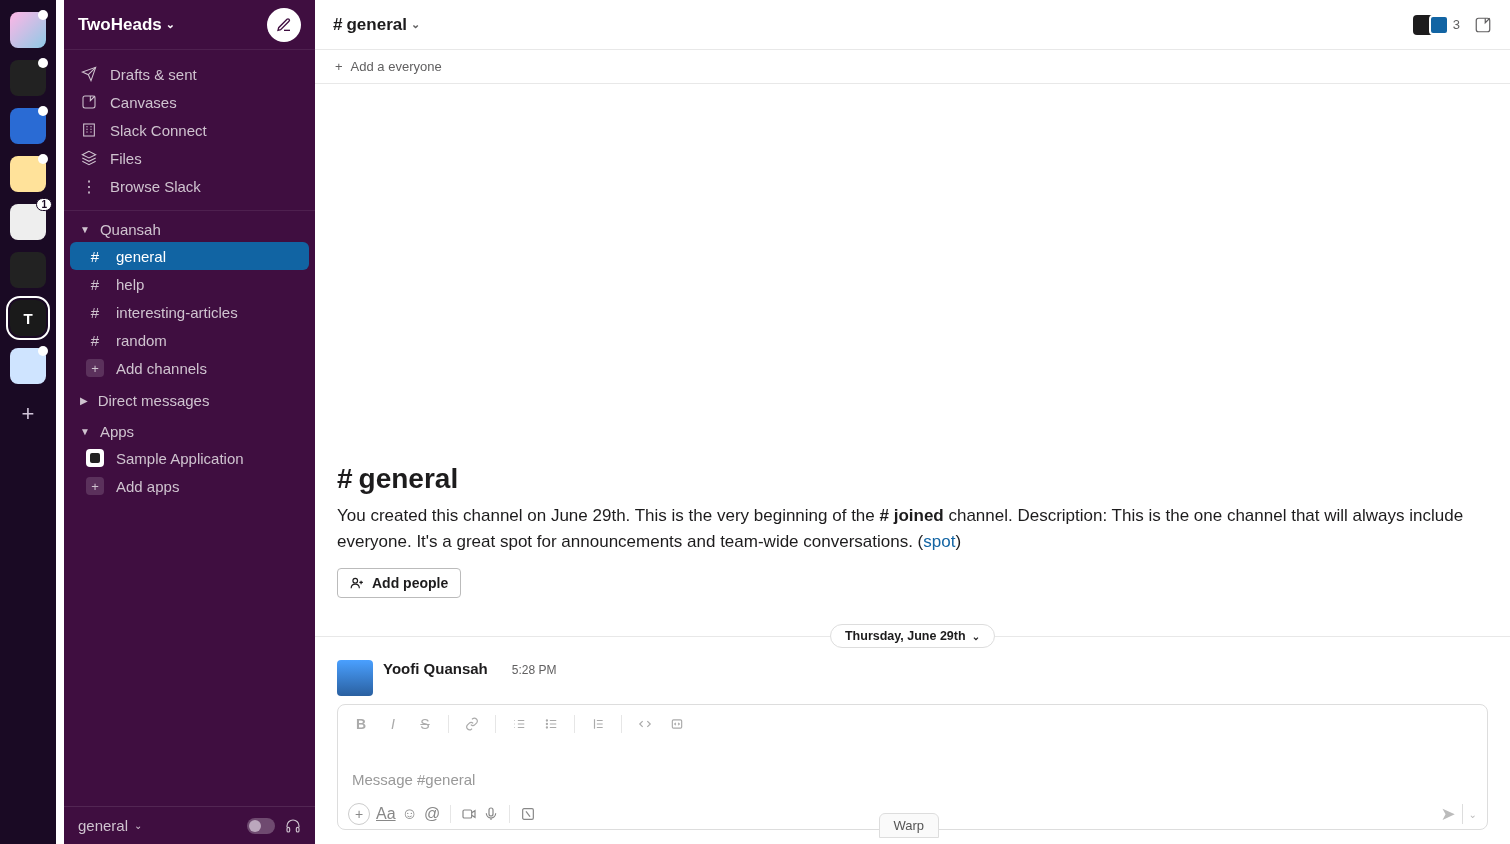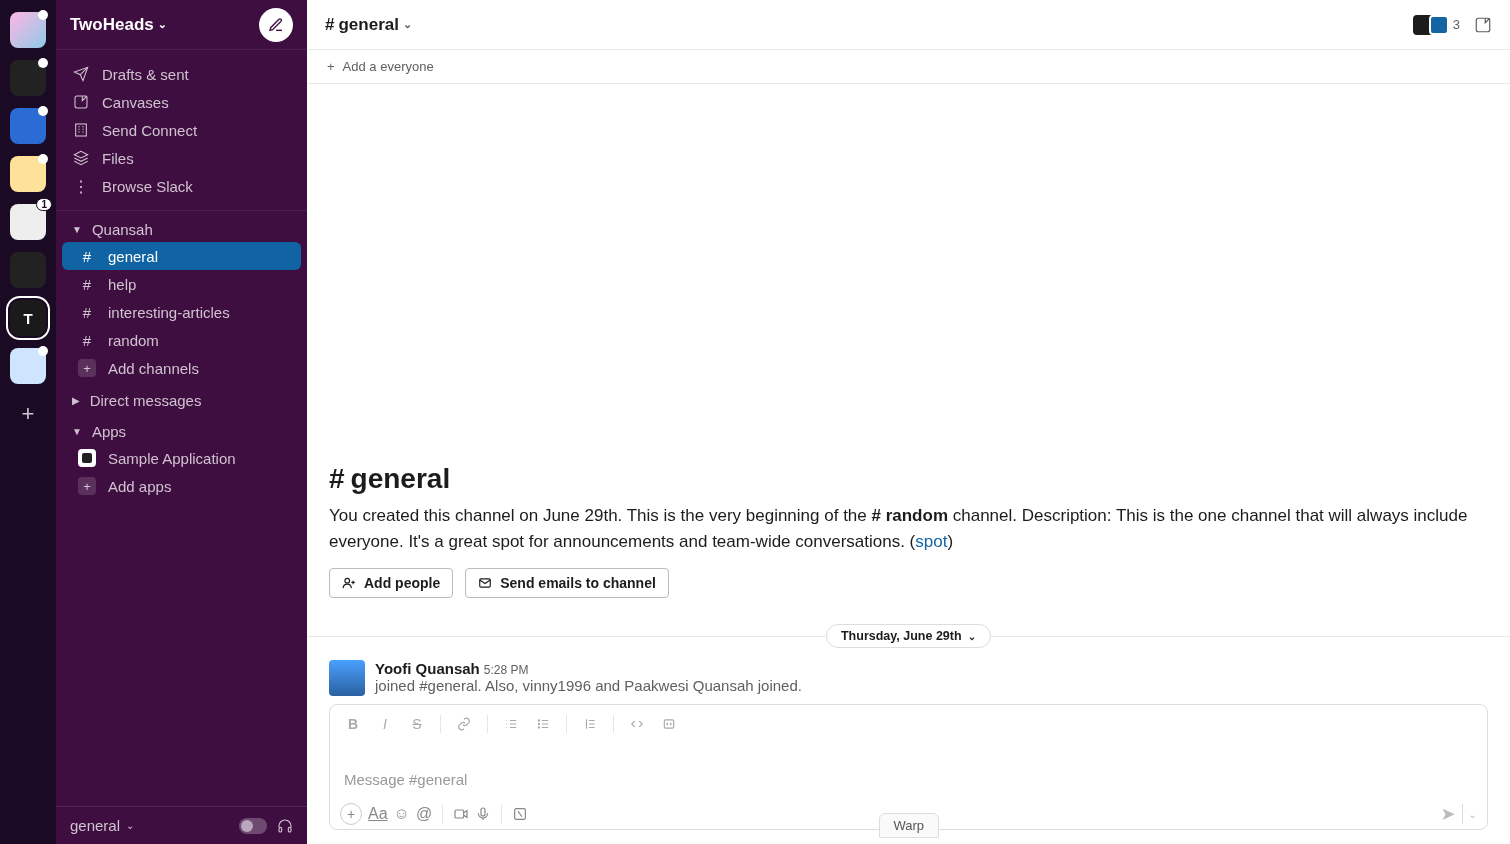--- a/index.html
+++ b/index.html
@@ -36,20 +36,21 @@
     border:1px solid #1a0a24;
   }
   .ws-add { width:36px; height:36px; display:flex; align-items:center; justify-content:center; color:#d1c4d9; font-size:22px; cursor:pointer; }
 
   .sb {
     width: 251px;
     background: #3f0e40;
     color: #cfc3cf;
     display:flex; flex-direction:column;
     position:relative;
+    margin-left:8px;
   }
   .sb-header {
     height: 50px;
     display:flex; align-items:center; justify-content:space-between;
     padding: 0 14px;
     border-bottom:1px solid rgba(255,255,255,0.08);
   }
   .sb-title { color:#fff; font-weight:800; font-size:17px; display:flex; align-items:center; gap:4px; cursor:pointer;}
   .compose-btn {
     width:34px; height:34px; border-radius:50%; background:#fff;
@@ -132,21 +133,21 @@
     content:""; flex:1; height:1px; background:#e8e8e8;
   }
   .date-pill {
     border:1px solid #ddd; border-radius:999px; padding:4px 14px;
     font-size:12.5px; font-weight:700; background:#fff; display:flex; align-items:center; gap:6px;
     cursor:pointer;
   }
 
   .msg { display:flex; gap:10px; padding: 8px 22px; }
   .msg .av { width:36px; height:36px; border-radius:4px; background: linear-gradient(180deg,#4aa0ff,#2a60a0); flex-shrink:0;}
-  .msg .meta { display:flex; align-items:baseline; gap:4px; }
+  .msg .meta { display:flex; align-items:baseline; gap:24px; }
   .msg .name { font-weight:800; }
   .msg .time { font-size:12px; color:#616061; }
   .msg .body { color:#616061; }
 
   .composer-wrap { padding: 0 22px 14px; }
   .composer { border:1px solid #ddd; border-radius:8px; }
   .toolbar { display:flex; align-items:center; gap:6px; padding:6px 10px; color:#aaa; }
   .toolbar .t-btn { width:26px; height:26px; display:flex; align-items:center; justify-content:center; border-radius:4px; cursor:pointer; font-size:14px;}
   .toolbar .sep { width:1px; height:18px; background:#e6e6e6; margin:0 4px;}
   .composer-input {
@@ -241,21 +242,21 @@
           </span>
         <span>Canvases</span>
       </div>
       <div class="sb-row">
         <span class="sb-ico">
             <svg width="16" height="16" viewBox="0 0 24 24" fill="none" stroke="currentColor" stroke-width="1.6">
               <rect x="4" y="3" width="16" height="18"></rect>
               <path d="M8 7h2M8 11h2M8 15h2M14 7h2M14 11h2M14 15h2"></path>
             </svg>
           </span>
-        <span>Send Connect</span>
+        <span>Slack Connect</span>
       </div>
       <div class="sb-row">
         <span class="sb-ico">
             <svg width="16" height="16" viewBox="0 0 24 24" fill="none" stroke="currentColor" stroke-width="1.6">
               <path d="M12 2 2 7l10 5 10-5Z"></path>
               <path d="M2 12l10 5 10-5"></path>
               <path d="M2 17l10 5 10-5"></path>
             </svg>
           </span>
         <span>Files</span>
@@ -360,56 +361,48 @@
 
     <div class="scroll">
       <div class="spacer"></div>
 
       <div class="welcome">
         <h1>
           <span>#</span>
           <span>general</span>
         </h1>
         <p>
-          <span>You created this channel on June 29th. This is the very beginning of the </span><span class="chname"># random</span><span> channel. Description: This is the one channel that will always include everyone. It's a great spot for announcements and team-wide conversations. (</span><span class="edit">spot</span><span>)</span>
+          <span>You created this channel on June 29th. This is the very beginning of the </span><span class="chname"># joined</span><span> channel. Description: This is the one channel that will always include everyone. It's a great spot for announcements and team-wide conversations. (</span><span class="edit">spot</span><span>)</span>
         </p>
         <div class="welcome-actions">
           <button class="btn-outline">
             <svg width="14" height="14" viewBox="0 0 24 24" fill="none" stroke="currentColor" stroke-width="2">
                 <circle cx="9" cy="8" r="4"></circle>
                 <path d="M2 21c0-4 3-7 7-7s7 3 7 7"></path>
                 <path d="M19 8v6M16 11h6"></path>
               </svg>
             <span>Add people</span>
           </button>
-          <button class="btn-outline">
-            <svg width="14" height="14" viewBox="0 0 24 24" fill="none" stroke="currentColor" stroke-width="2">
-                <rect x="3" y="5" width="18" height="14" rx="2"></rect>
-                <path d="m3 7 9 6 9-6"></path>
-              </svg>
-            <span>Send emails to channel</span>
-          </button>
         </div>
       </div>
 
       <div class="date-divider">
         <div class="date-pill">
           <span>Thursday, June 29th</span>
           <span style="font-size:10px;">⌄</span>
         </div>
       </div>
 
       <div class="msg">
         <div class="av"></div>
         <div>
           <div class="meta">
             <span class="name">Yoofi Quansah</span>
             <span class="time">5:28 PM</span>
           </div>
-          <div class="body">joined #general. Also, vinny1996 and Paakwesi Quansah joined.</div>
         </div>
       </div>
 
       <div class="composer-wrap">
         <div class="composer">
           <div class="toolbar">
             <div class="t-btn">
                 <b>B</b>
               </div>
             <div class="t-btn">

